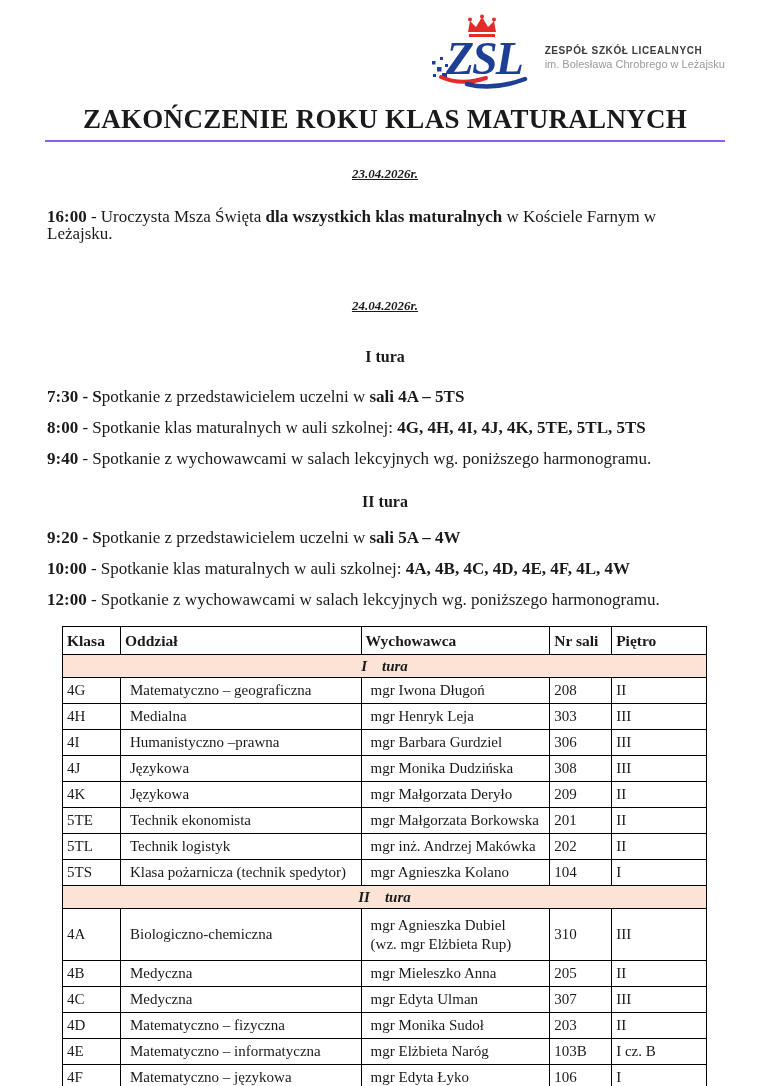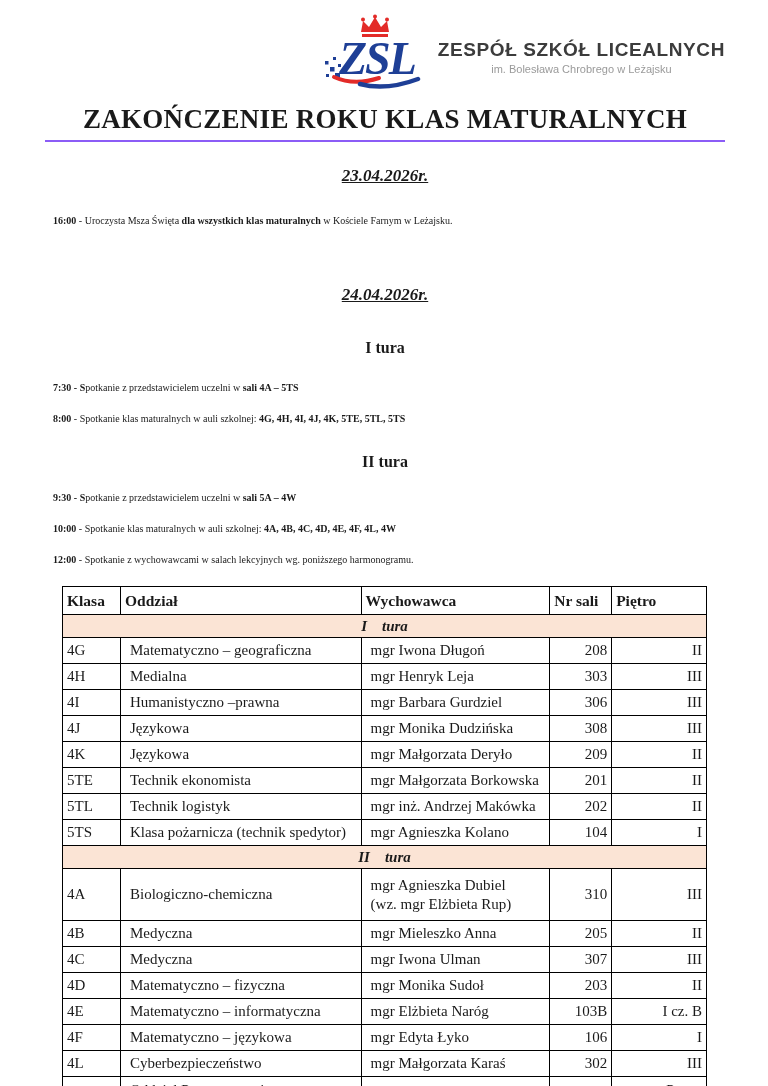--- a/index.html
+++ b/index.html
@@ -6,55 +6,55 @@
   body {
     width:768px; height:1086px; background:#ffffff; overflow:hidden;
     font-family:"Liberation Serif", serif; color:#1a1a1a;
   }
   .page { padding:14px 43px 0 45px; box-sizing:border-box; }
 
   
   .logo-row { display:flex; align-items:center; margin-left:10px; height:76px;justify-content:flex-end; }
   .logo-svg { flex:0 0 auto; }
   .org-block { margin-left:10px; padding-top:10px; font-family:"Liberation Sans", sans-serif; }
-  .org-name { font-weight:700; font-size:19px; letter-spacing:0.6px; color:#3c3c3c; }
+  .org-name { font-weight:700; font-size:10px; letter-spacing:0.6px; color:#3c3c3c; }
   .org-sub  { font-size:11px; color:#9a9a9a; text-align:center; margin-top:2px; }
 
   
   .title {
     margin-top:14px; text-align:center; font-weight:700; font-size:27px;
     letter-spacing:0.3px; padding-bottom:5px; border-bottom:2px solid #8b5cf6;
   }
 
   .date-line {
     margin-top:24px; text-align:center; font-weight:700; font-style:italic;
-    font-size:17px; text-decoration:underline;
+    font-size:13px; text-decoration:underline;
   }
   .tura-head { margin-top:34px; text-align:center; font-weight:700; font-size:16px; }
-  .p-line { margin:8px; font-size:10px; line-height:17px; }
+  .p-line { margin:2px; font-size:17px; line-height:17px; }
   .mt26 { margin-top:26px; }
   .mt36 { margin-top:56px; }
   .mt22 { margin-top:22px; }
   .gap14 { margin-bottom:14px; }
 
   
   table.sched {
     border-collapse:collapse; margin:18px 0 0 17px; width:645px;
     font-size:15px; border:1.5px solid #000;
   }
   .sched th, .sched td { border:1px solid #000; padding:0 4px; vertical-align:middle; }
   .sched th { font-weight:700; text-align:left; height:27px; font-size:15.5px; }
   .sched tr.sect td { background:#fbe4d5; height:22px; text-align:center; font-weight:700; font-style:italic; }
   .sect-word { margin-left:15px; }
   .sched tr.row { height:26px; }
   .sched tr.tall42 { height:52px; }
   .sched tr.tall46 { height:46px; }
   .c-klasa { text-align:left; font-weight:400; }
   .c-odz, .c-wych { text-align:left; padding-left:9px !important; white-space:pre-line; line-height:1.25; }
-  .c-sala, .c-pietro { text-align:right; }
+  .c-sala, .c-pietro { text-align:left; }
   .c-pietro { white-space:pre-line; line-height:1.25; }
 </style>
 </head>
 <body>
 
 <div class="page">
 
   <div class="logo-row">
     <svg class="logo-svg" width="106" height="76" viewBox="0 0 106 76">
       <g>
@@ -87,25 +87,26 @@
 
   <div class="date-line">23.04.2026r.</div>
   <p class="p-line mt26"><b>16:00</b><span>  - Uroczysta Msza Święta </span><b>dla wszystkich klas maturalnych</b><span>  w Kościele Farnym w Leżajsku.</span></p>
 
   <div class="date-line mt36">24.04.2026r.</div>
 
   <div class="tura-head">I tura</div>
   <div class="mt22">
     <p class="p-line gap14"><b>7:30 - S</b><span>potkanie z przedstawicielem uczelni  w </span><b>sali 4A  – 5TS</b><span></span></p>
     <p class="p-line gap14"><b>8:00</b><span> -  Spotkanie klas maturalnych w auli szkolnej: </span><b>4G, 4H, 4I, 4J, 4K, 5TE, 5TL, 5TS</b><span></span></p>
+    <p class="p-line"><b>9:40</b><span> - Spotkanie z wychowawcami w salach lekcyjnych  wg. poniższego harmonogramu.</span><b></b><span></span></p>
   </div>
 
   <div class="tura-head" style="margin-top:26px;">II tura</div>
   <div style="margin-top:18px;">
-    <p class="p-line gap14"><b>9:30 - S</b><span>potkanie z przedstawicielem uczelni w </span><b>sali 5A – 4W</b><span></span></p>
+    <p class="p-line gap14"><b>9:20 - S</b><span>potkanie z przedstawicielem uczelni w </span><b>sali 5A – 4W</b><span></span></p>
     <p class="p-line gap14"><b>10:00</b><span> - Spotkanie  klas maturalnych w auli szkolnej: </span><b>4A, 4B, 4C, 4D, 4E, 4F, 4L, 4W</b><span></span></p>
     <p class="p-line"><b>12:00</b><span> - Spotkanie z wychowawcami w salach lekcyjnych  wg. poniższego harmonogramu.</span><b></b><span></span></p>
   </div>
 
   <table class="sched">
     <colgroup>
       <col style="width:58px">
         <col style="width:241px">
         <col style="width:189px">
         <col style="width:62px">
@@ -192,21 +193,21 @@
     <tr class="row">
           <td class="c-klasa">4B</td>
           <td class="c-odz">Medyczna</td>
           <td class="c-wych">mgr Mieleszko Anna</td>
           <td class="c-sala">205</td>
           <td class="c-pietro">II</td>
         </tr>
     <tr class="row">
           <td class="c-klasa">4C</td>
           <td class="c-odz">Medyczna</td>
-          <td class="c-wych">mgr Iwona Ulman</td>
+          <td class="c-wych">mgr Edyta Ulman</td>
           <td class="c-sala">307</td>
           <td class="c-pietro">III</td>
         </tr>
     <tr class="row">
           <td class="c-klasa">4D</td>
           <td class="c-odz">Matematyczno – fizyczna</td>
           <td class="c-wych">mgr Monika Sudoł</td>
           <td class="c-sala">203</td>
           <td class="c-pietro">II</td>
         </tr>

